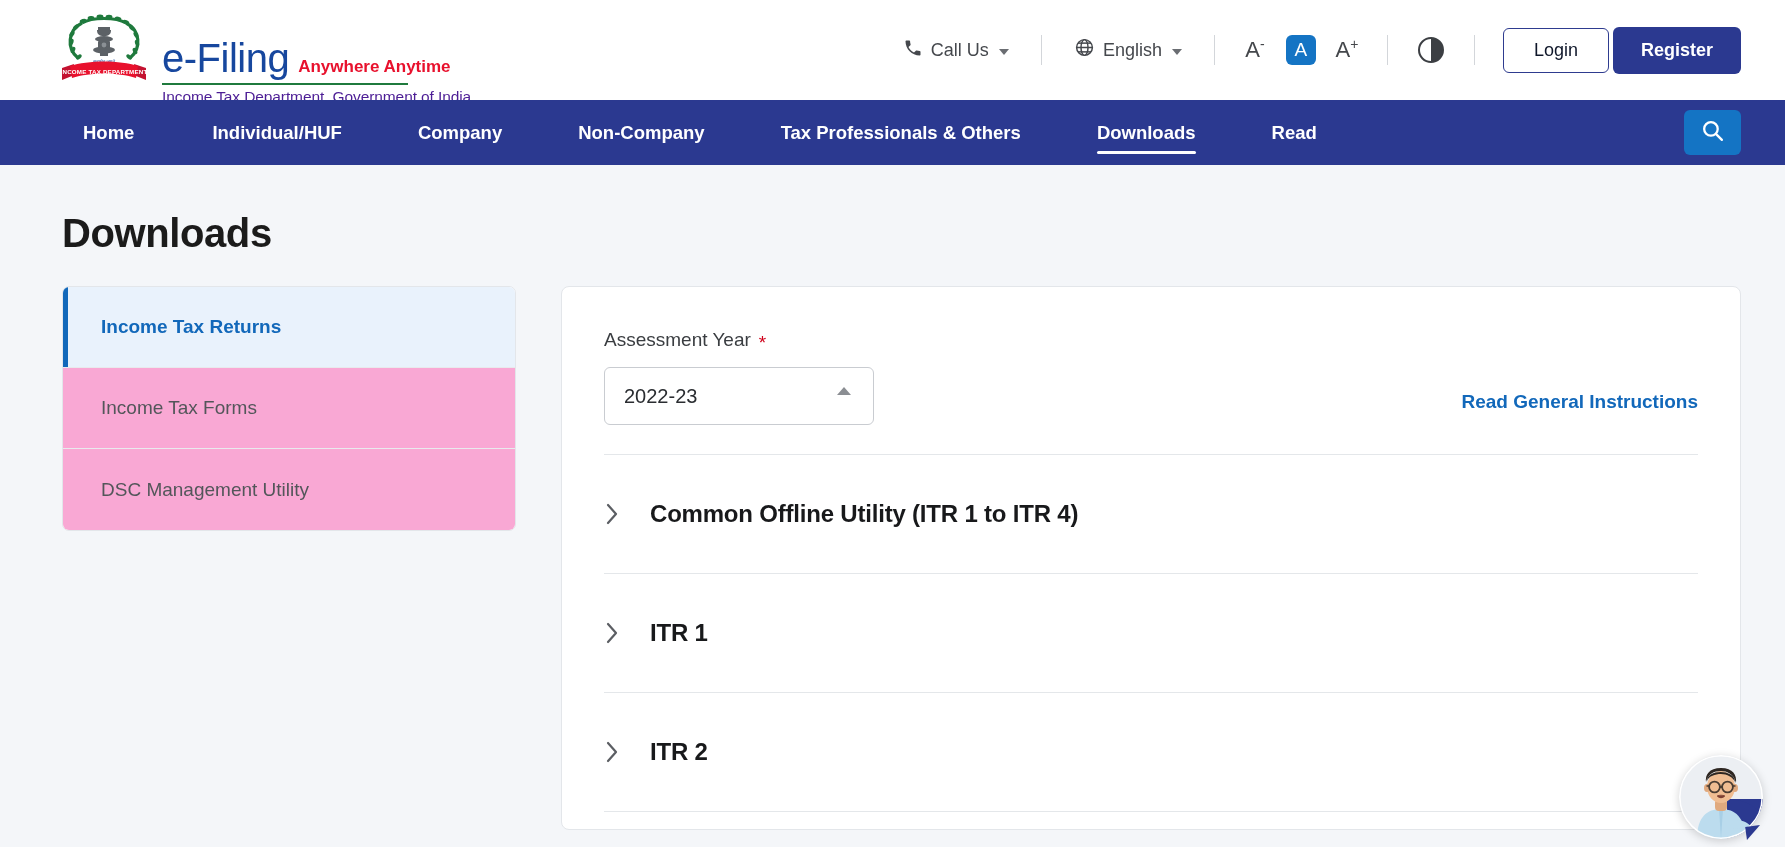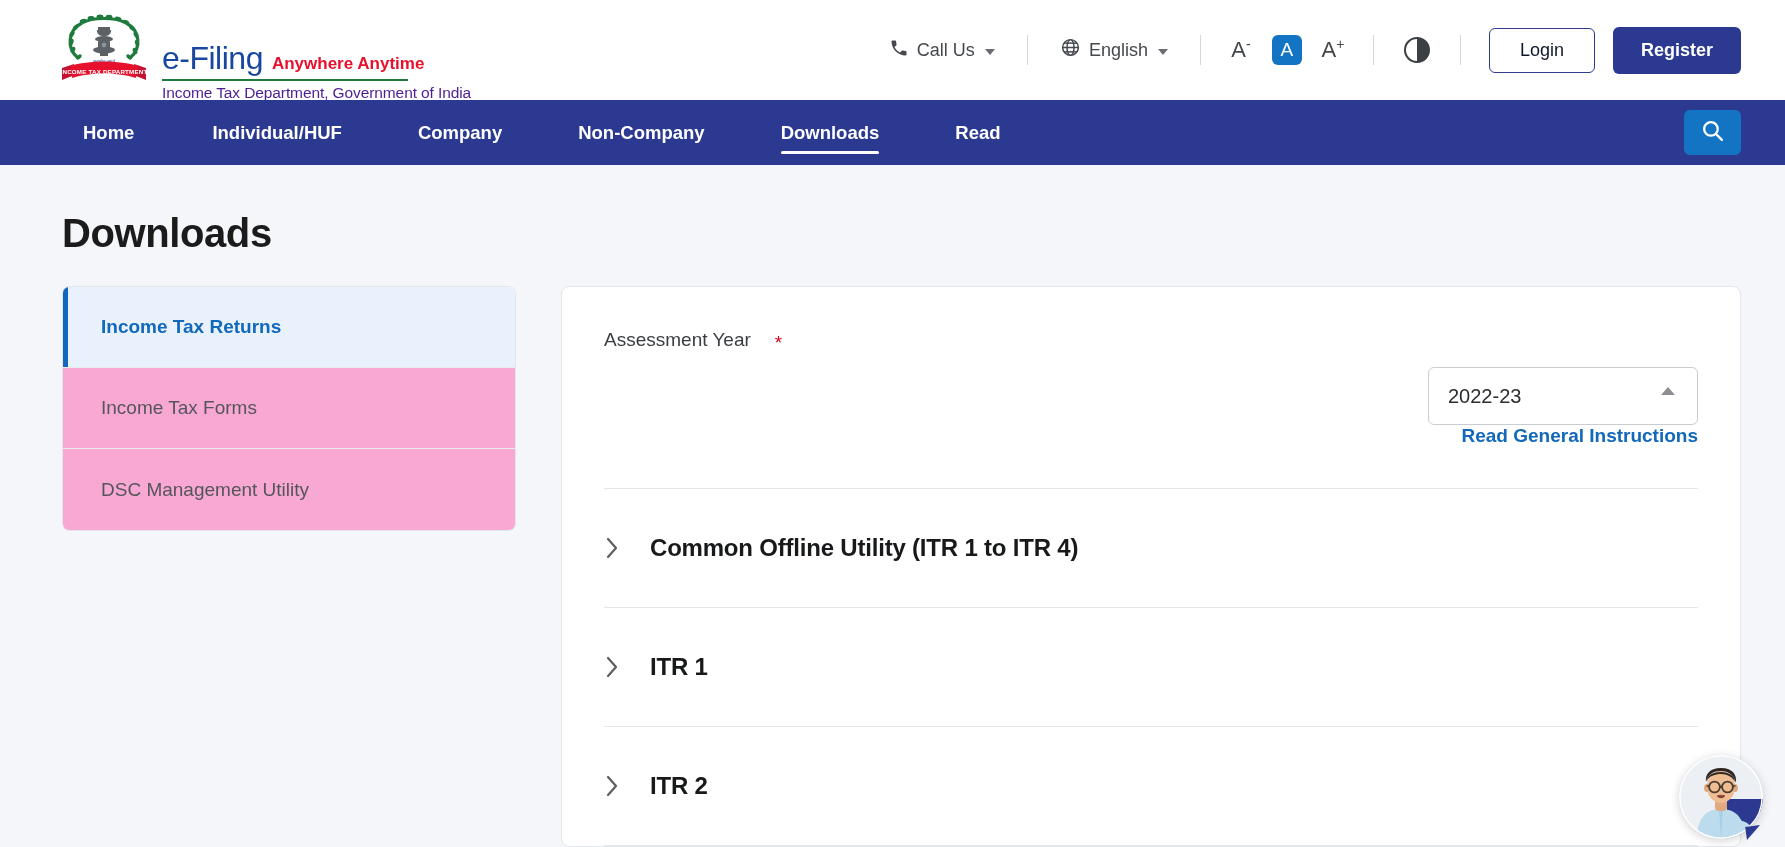--- a/index.html
+++ b/index.html
@@ -43,21 +43,21 @@
 
   .brand-text { padding-top: 2px; }
 
   .brand-line1 {
     display: flex;
     align-items: baseline;
     gap: 9px;
     line-height: 1;
   }
   .brand-efiling {
-    font-size: 32px;
+    font-size: 40px;
     color: #17479e;
     letter-spacing: -0.5px;
     font-weight: 400;
     margin-top: 42px;
   }
   .brand-tag {
     font-size: 17px;
     color: #e8112d;
     font-weight: 700;
   }
@@ -150,21 +150,20 @@
     font-family: inherit;
   }
   .btn-register {
     border: none;
     background: #2b3990;
     color: #fff;
     border-radius: 6px;
     font-size: 18px;
     padding: 13px 28px;
     cursor: pointer;
-    margin-left: 14px;
     font-weight: 700;
     font-family: inherit;
     text-align: center;
   }
 
   
   .navbar {
     height: 65px;
     background: #2b3990;
     display: flex;
@@ -273,31 +272,30 @@
     padding: 42px 42px 0 42px;
     min-height: 544px;
   }
 
   .field-label {
     font-size: 19px;
     color: #3a3d41;
     margin-bottom: 16px;
     display: flex;
     align-items: center;
-    gap: 24px;
+    gap: 8px;
   }
   .req { color: #d0021b; font-size: 19px; line-height: 1; position: relative; top: 2px; }
 
   .row-select {
     display: flex;
     align-items: flex-end;
     justify-content: space-between;
     border-bottom: 1px solid #e4e7ea;
     padding-bottom: 29px;
-    flex-direction: column;
   }
 
   .select-box {
     width: 270px;
     height: 58px;
     border: 1px solid #c9ccd1;
     border-radius: 6px;
     display: flex;
     align-items: center;
     padding: 0 16px 0 19px;
@@ -497,20 +495,23 @@
       </div>
     <div class="nav-item">
         <span>Individual/HUF</span>
       </div>
     <div class="nav-item">
         <span>Company</span>
       </div>
     <div class="nav-item">
         <span>Non-Company</span>
       </div>
+    <div class="nav-item">
+        <span>Tax Professionals &amp; Others</span>
+      </div>
     <div class="nav-item active">
         <span>Downloads</span>
       </div>
     <div class="nav-item">
         <span>Read</span>
       </div>
   </div>
   <div class="nav-search">
     <span>
       <svg width="25" height="25" viewBox="0 0 24 24" fill="none" stroke="#ffffff" stroke-width="2.2" stroke-linecap="round">

